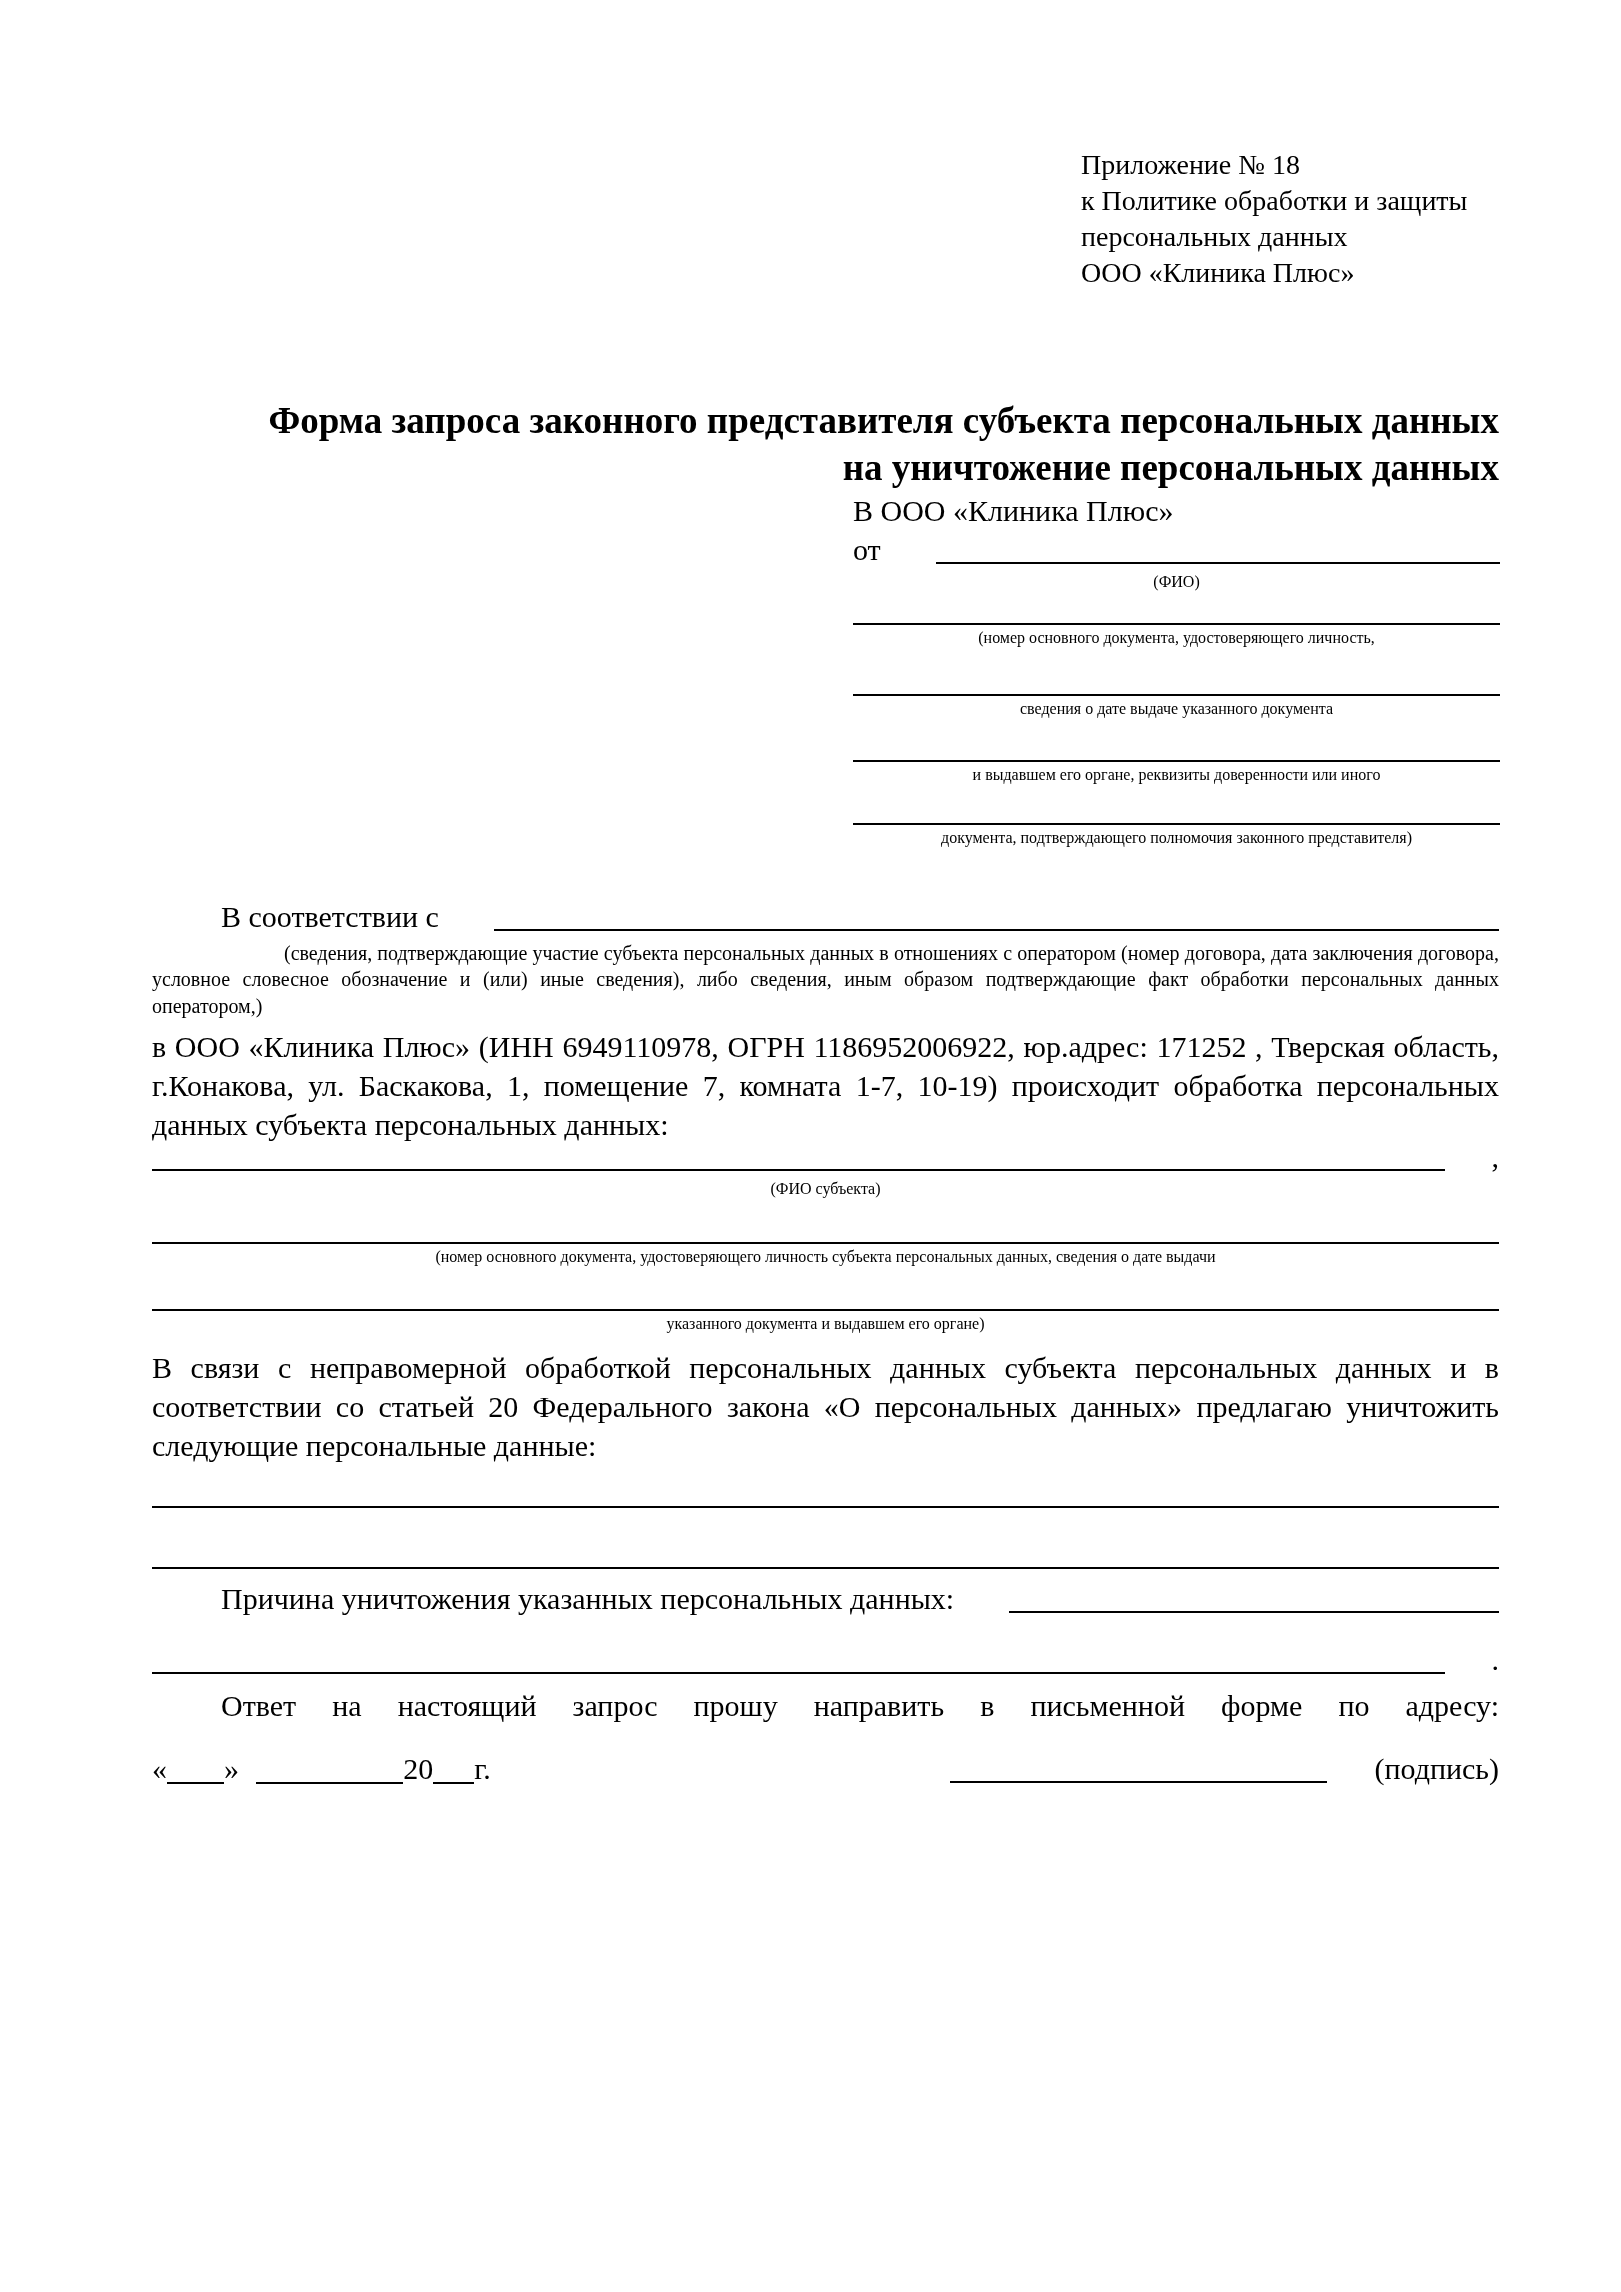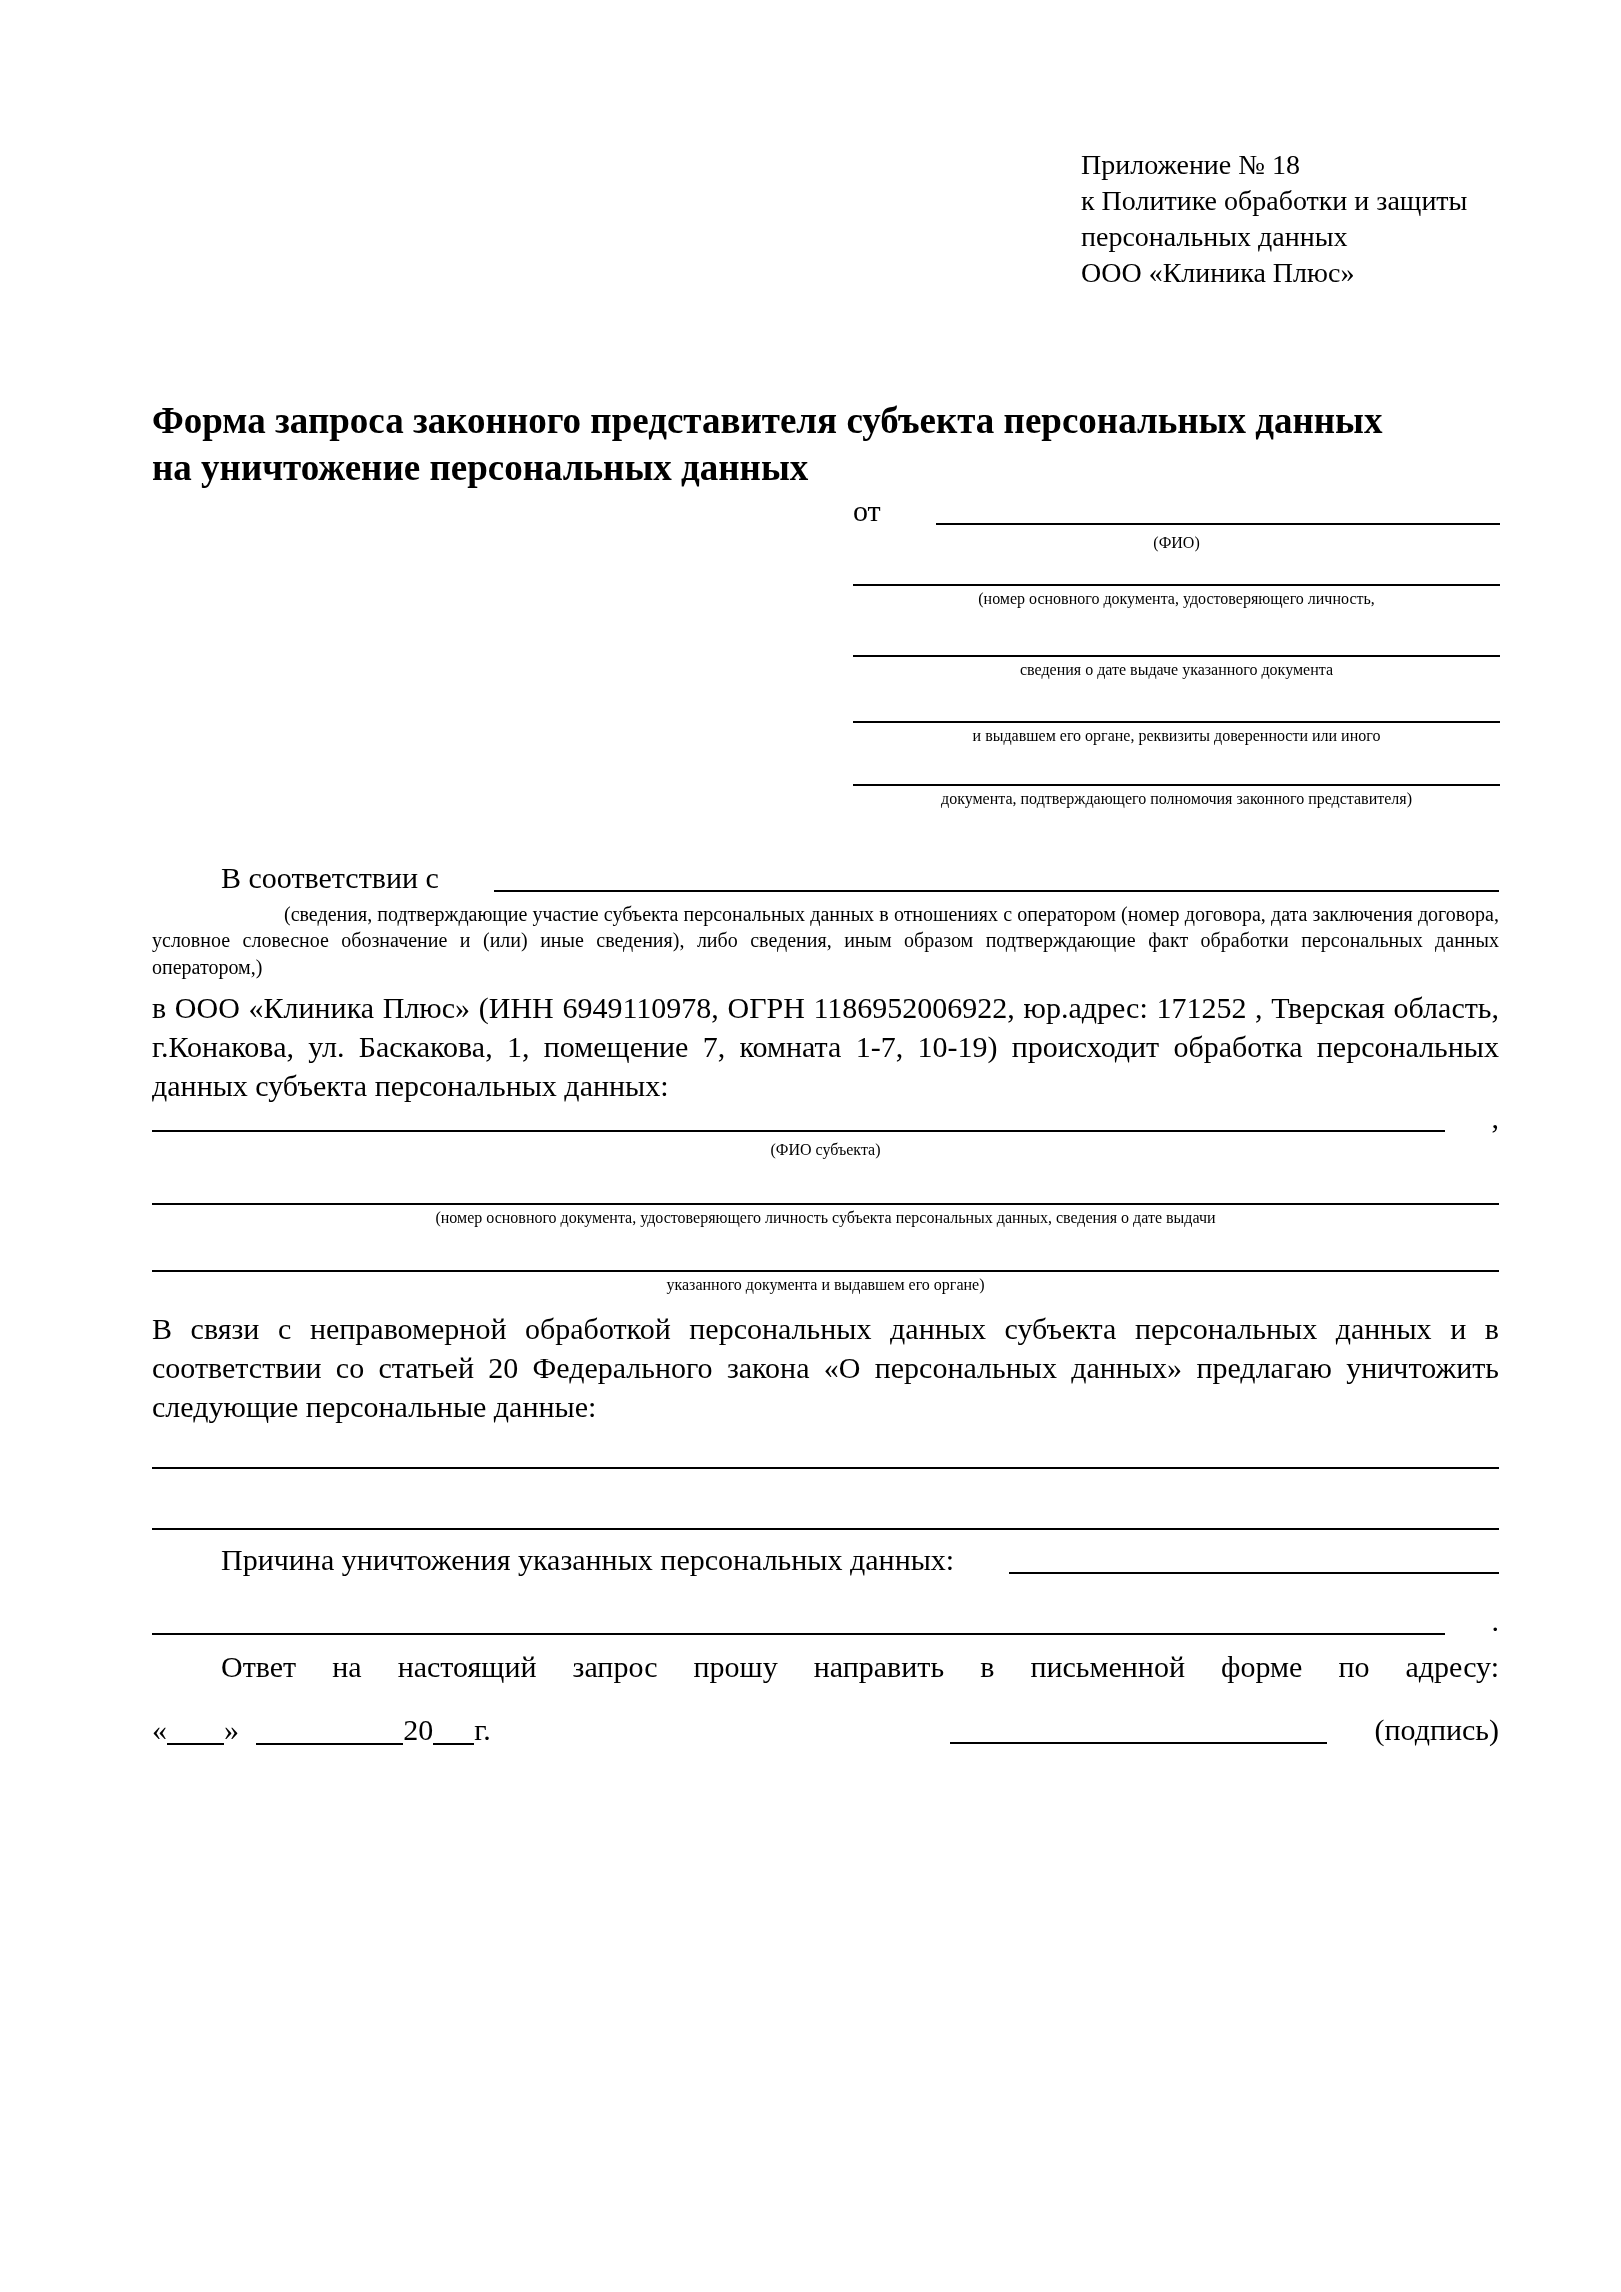--- a/index.html
+++ b/index.html
@@ -10,21 +10,21 @@
     box-sizing: border-box;
     background: #ffffff;
     color: #000000;
     font-family: "Liberation Serif", "DejaVu Serif", serif;
     font-size: 30px;
     line-height: 39px;
     padding: 147px 122px 0 152px;
     overflow: hidden;
   }
   .letterhead { margin-left: 929px; font-size: 28px; line-height: 36px; }
-  .title { margin-top: 106px; font-weight: 700; font-size: 37px; line-height: 47px; text-align: left; }
+  .title { margin-top: 106px; font-weight: 700; font-size: 37px; line-height: 47px; text-align: right; }
   .addr { margin-left: 701px; width: 647px; }
   .row { display: flex; align-items: flex-end; gap: 47px; }
   .fl { flex: 1 1 auto; border-bottom: 2.9px solid #000; margin-bottom: 4.9px; min-width: 29px; margin-left: 7.8px; }
   .fl.nogap { margin-left: 0; }
   .cap { font-size: 16px; line-height: 26.5px; text-align: center; white-space: nowrap; }
   .blank { border-bottom: 2.9px solid #000; }
   .para { text-align: justify; }
   .fine { font-size: 20px; line-height: 26.5px; text-align: justify; text-indent: 132px; margin-top: 3.9px; }
   .nowrap { white-space: nowrap; }
   .useg { display: inline-block; border-bottom: 2.9px solid #000; height: 27.4px; vertical-align: -4.9px; }
@@ -41,20 +41,21 @@
     <div>персональных данных</div>
     <div>ООО «Клиника Плюс»</div>
   </div>
 
   <div class="title">
     <div>Форма запроса законного представителя субъекта персональных данных</div>
     <div>на уничтожение персональных данных</div>
   </div>
 
   <div class="addr">
+    <div>В ООО «Клиника Плюс»</div>
     <div class="row">
       <span class="nowrap">от</span>
       <span class="fl"></span>
     </div>
     <div class="cap">(ФИО)</div>
 
     <div class="blank" style="height:27.4px"></div>
     <div class="cap">(номер основного документа, удостоверяющего личность,</div>
 
     <div class="blank" style="height:43px"></div>

